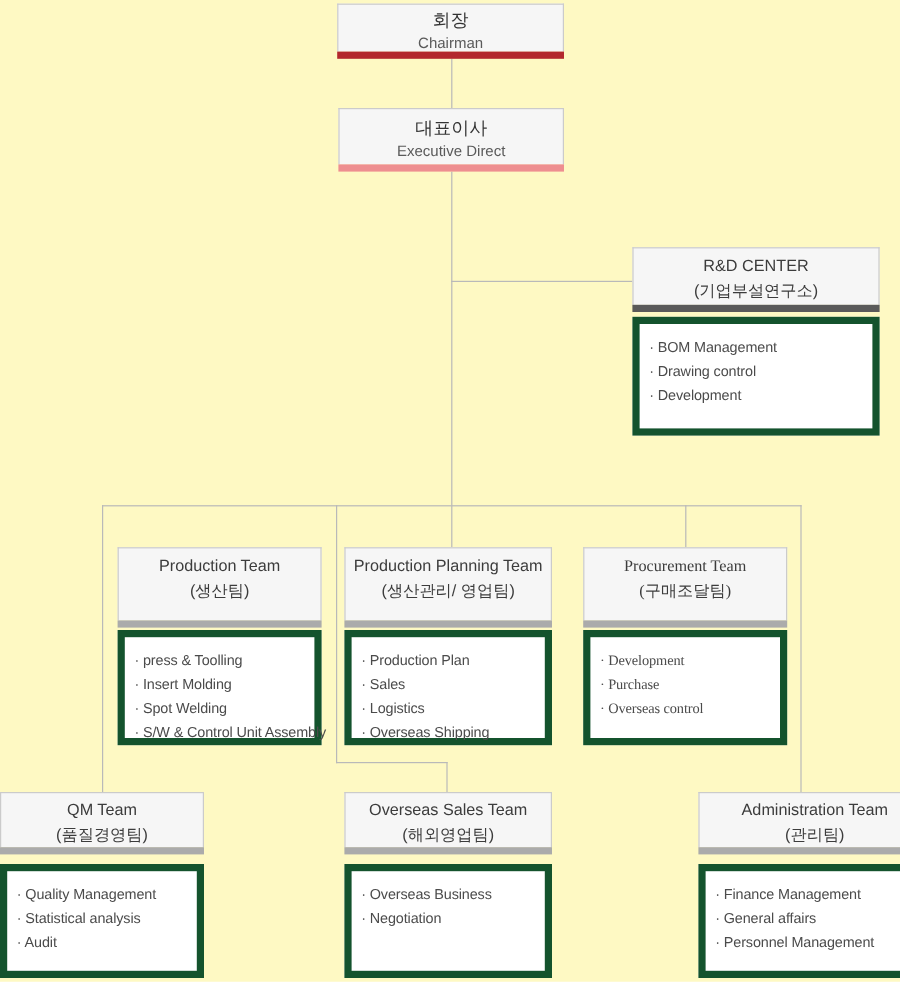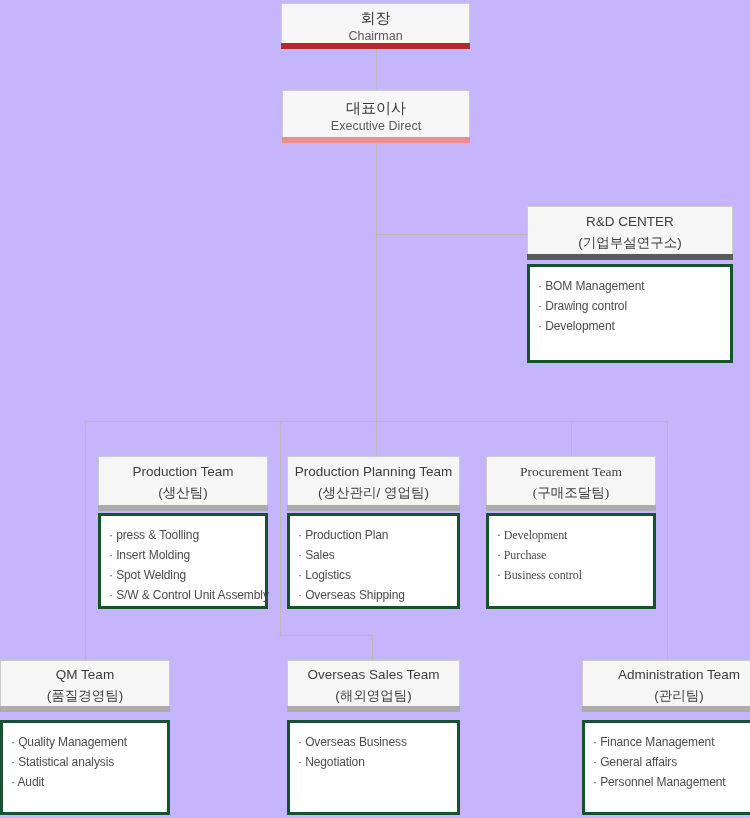--- a/index.html
+++ b/index.html
@@ -1,46 +1,46 @@
 <!DOCTYPE html>
 <html><head>
 <meta charset="utf-8">
 <style>
   * { margin:0; padding:0; box-sizing:border-box; }
   body { background:#fff; font-family:"Liberation Sans", sans-serif; }
-  .canvas { position:relative; width:750px; height:818px; background:#c4b5fd; overflow:hidden; }
+  .canvas { position:relative; width:750px; height:818px; background:#fef9c3; overflow:hidden; }
 
   
   .line { position:absolute; background:#b9b9b9; }
 
   
   .node { position:absolute; }
   .head { background:#f6f6f6; border:1px solid #cbcbcb; border-bottom:none; text-align:center; }
   .bar { height:6px; width:100%; }
-  .list { background:#ffffff; border:3px solid #14532d; padding:9px 2px 0 8px; }
+  .list { background:#ffffff; border:6px solid #14532d; padding:9px 2px 0 8px; }
   .li { font-size:12px; line-height:20px; color:#4b4b4b; white-space:nowrap; letter-spacing:-0.1px; }
 
   .t1 { font-size:13.5px; line-height:21px; color:#3c3c3c; }
   .t2 { font-size:13.5px; line-height:21px; color:#3c3c3c; }
   .big-t { font-size:15px; font-weight:500; line-height:21px; color:#333333; }
   .big-s { font-size:12.5px; line-height:17px; color:#5a5a5a; }
 
   
   .n-chairman      { left:281px; top:3px;   width:189px; }
   .n-chairman .head{ height:40px; padding-top:3px; }
   .n-executive     { left:282px; top:90px;  width:188px; }
   .n-executive .head{ height:47px; padding-top:6px; }
   .n-rnd           { left:527px; top:206px; width:206px; }
   .n-rnd .head     { height:48px; padding-top:4px; }
   .n-rnd .list     { margin-top:4px; height:99px; }
 
   .n-production    { left:98px;  top:456px; width:170px; }
   .n-planning      { left:287px; top:456px; width:173px; }
   .n-procurement   { left:486px; top:456px; width:170px;font-family:Liberation Serif, serif; }
-  .mid .head       { height:49px; padding-top:4px; }
+  .mid .head       { height:61px; padding-top:4px; }
   .mid .list       { margin-top:2px; height:96px; }
 
   .n-qm            { left:0px;   top:660px; width:170px; }
   .n-overseas      { left:287px; top:660px; width:173px; }
   .n-admin         { left:582px; top:660px; width:194px; }
   .bot .head       { height:46px; padding-top:3px; }
   .bot .list       { margin-top:8px; height:95px; }
 </style>
 </head>
 <body>
@@ -118,21 +118,21 @@
 
   <div class="node mid n-procurement">
     <div class="head">
       <div class="t1">Procurement Team</div>
       <div class="t2">(구매조달팀)</div>
     </div>
     <div class="bar" style="background: rgb(171, 171, 171);"></div>
     <div class="list">
       <div class="li">· Development</div>
       <div class="li">· Purchase</div>
-      <div class="li">· Business control</div>
+      <div class="li">· Overseas control</div>
     </div>
   </div>
 
   <div class="node bot n-qm">
     <div class="head">
       <div class="t1">QM Team</div>
       <div class="t2">(품질경영팀)</div>
     </div>
     <div class="bar" style="background: rgb(171, 171, 171);"></div>
     <div class="list">

